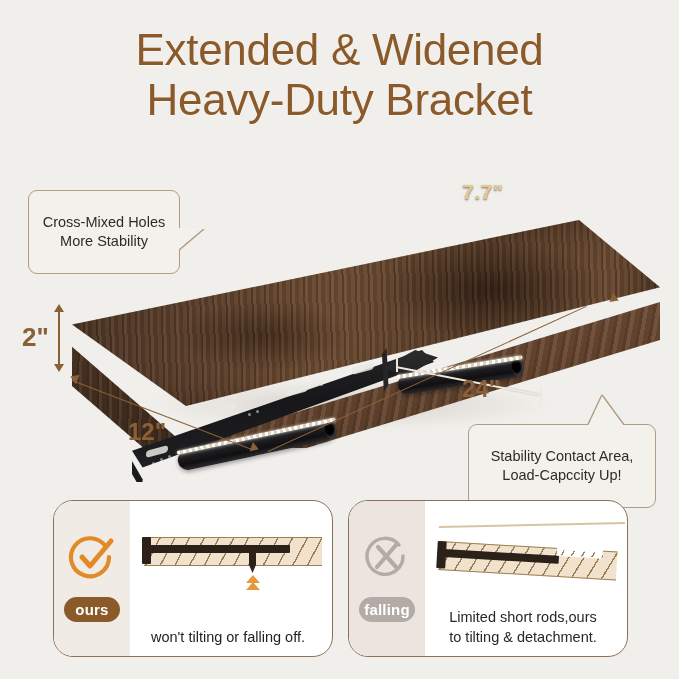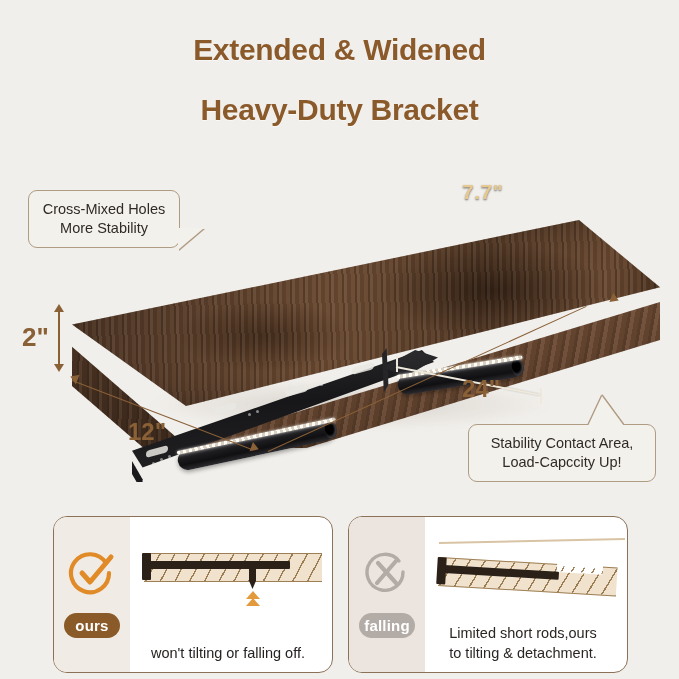--- a/index.html
+++ b/index.html
@@ -9,25 +9,25 @@
     background:#f1efeb;
     font-family:"Liberation Sans", sans-serif;
     overflow:hidden;
     position:relative;
   }
   #stage{position:relative;width:679px;height:679px;overflow:hidden;background:#f1efeb;}
 
   
   .hdr{position:absolute;left:0;top:26px;width:679px;text-align:center;}
   .hdr .l1,.hdr .l2{
-    font-size:30px;line-height:48px;font-weight:bold;
+    font-size:44px;line-height:48px;font-weight:normal;
     color:#8b5a2b;letter-spacing:-.3px;
     text-shadow:0 1px 0 rgba(255,255,255,.55);
   }
-  .hdr .l2{margin-top:12px;}
+  .hdr .l2{margin-top:2px;}
   .hdr .sub{
     margin-top:12px;font-size:20px;line-height:24px;
     color:#8d6b50;letter-spacing:-.1px;
   }
 
   
   .hero{position:absolute;left:0;top:170px;width:679px;height:310px;}
 
   
   .shelf-wrap{position:absolute;left:0;top:0;width:679px;height:310px;}
@@ -109,31 +109,31 @@
   .dim-2{left:22px;top:322px;font-size:26px;}
   .dim-12{left:128px;top:418px;font-size:24px;}
   .dim-24{left:462px;top:375px;font-size:24px;}
   .arrline{position:absolute;background:#8a6037;}
   .arrow{position:absolute;width:0;height:0;}
 
   
   .callout{
     position:absolute;background:#f3f1ec;border:1.3px solid #b09b83;border-radius:9px;
     color:#2f2a26;font-size:14.5px;line-height:19px;text-align:center;
-    padding:9px 12px;box-sizing:border-box;
+    padding:22px 12px;box-sizing:border-box;
   }
   .co1{left:28px;top:190px;width:152px;}
   .co2{left:468px;top:424px;width:188px;}
   .tail{position:absolute;width:0;height:0;}
 
   
   .panels{position:absolute;left:0;top:500px;width:679px;height:165px;}
   .panel{
-    position:absolute;top:16px;width:278px;height:155px;
-    border:1.4px solid #8b7158;border-radius:14px;background:#ffffff;overflow:hidden;
+    position:absolute;top:0;width:278px;height:155px;
+    border:1.4px solid #8b7158;border-radius:20px;background:#ffffff;overflow:hidden;
   }
   .p-ours{left:53px;}
   .p-others{left:348px;}
   .side{position:absolute;left:0;top:0;width:76px;height:100%;}
   .p-ours .side{background:#f0ebe4;}
   .p-others .side{background:#ece5df;}
 
   .badge{
     position:absolute;left:10px;top:96px;width:56px;height:25px;border-radius:13px;
     display:flex;align-items:center;justify-content:center;

